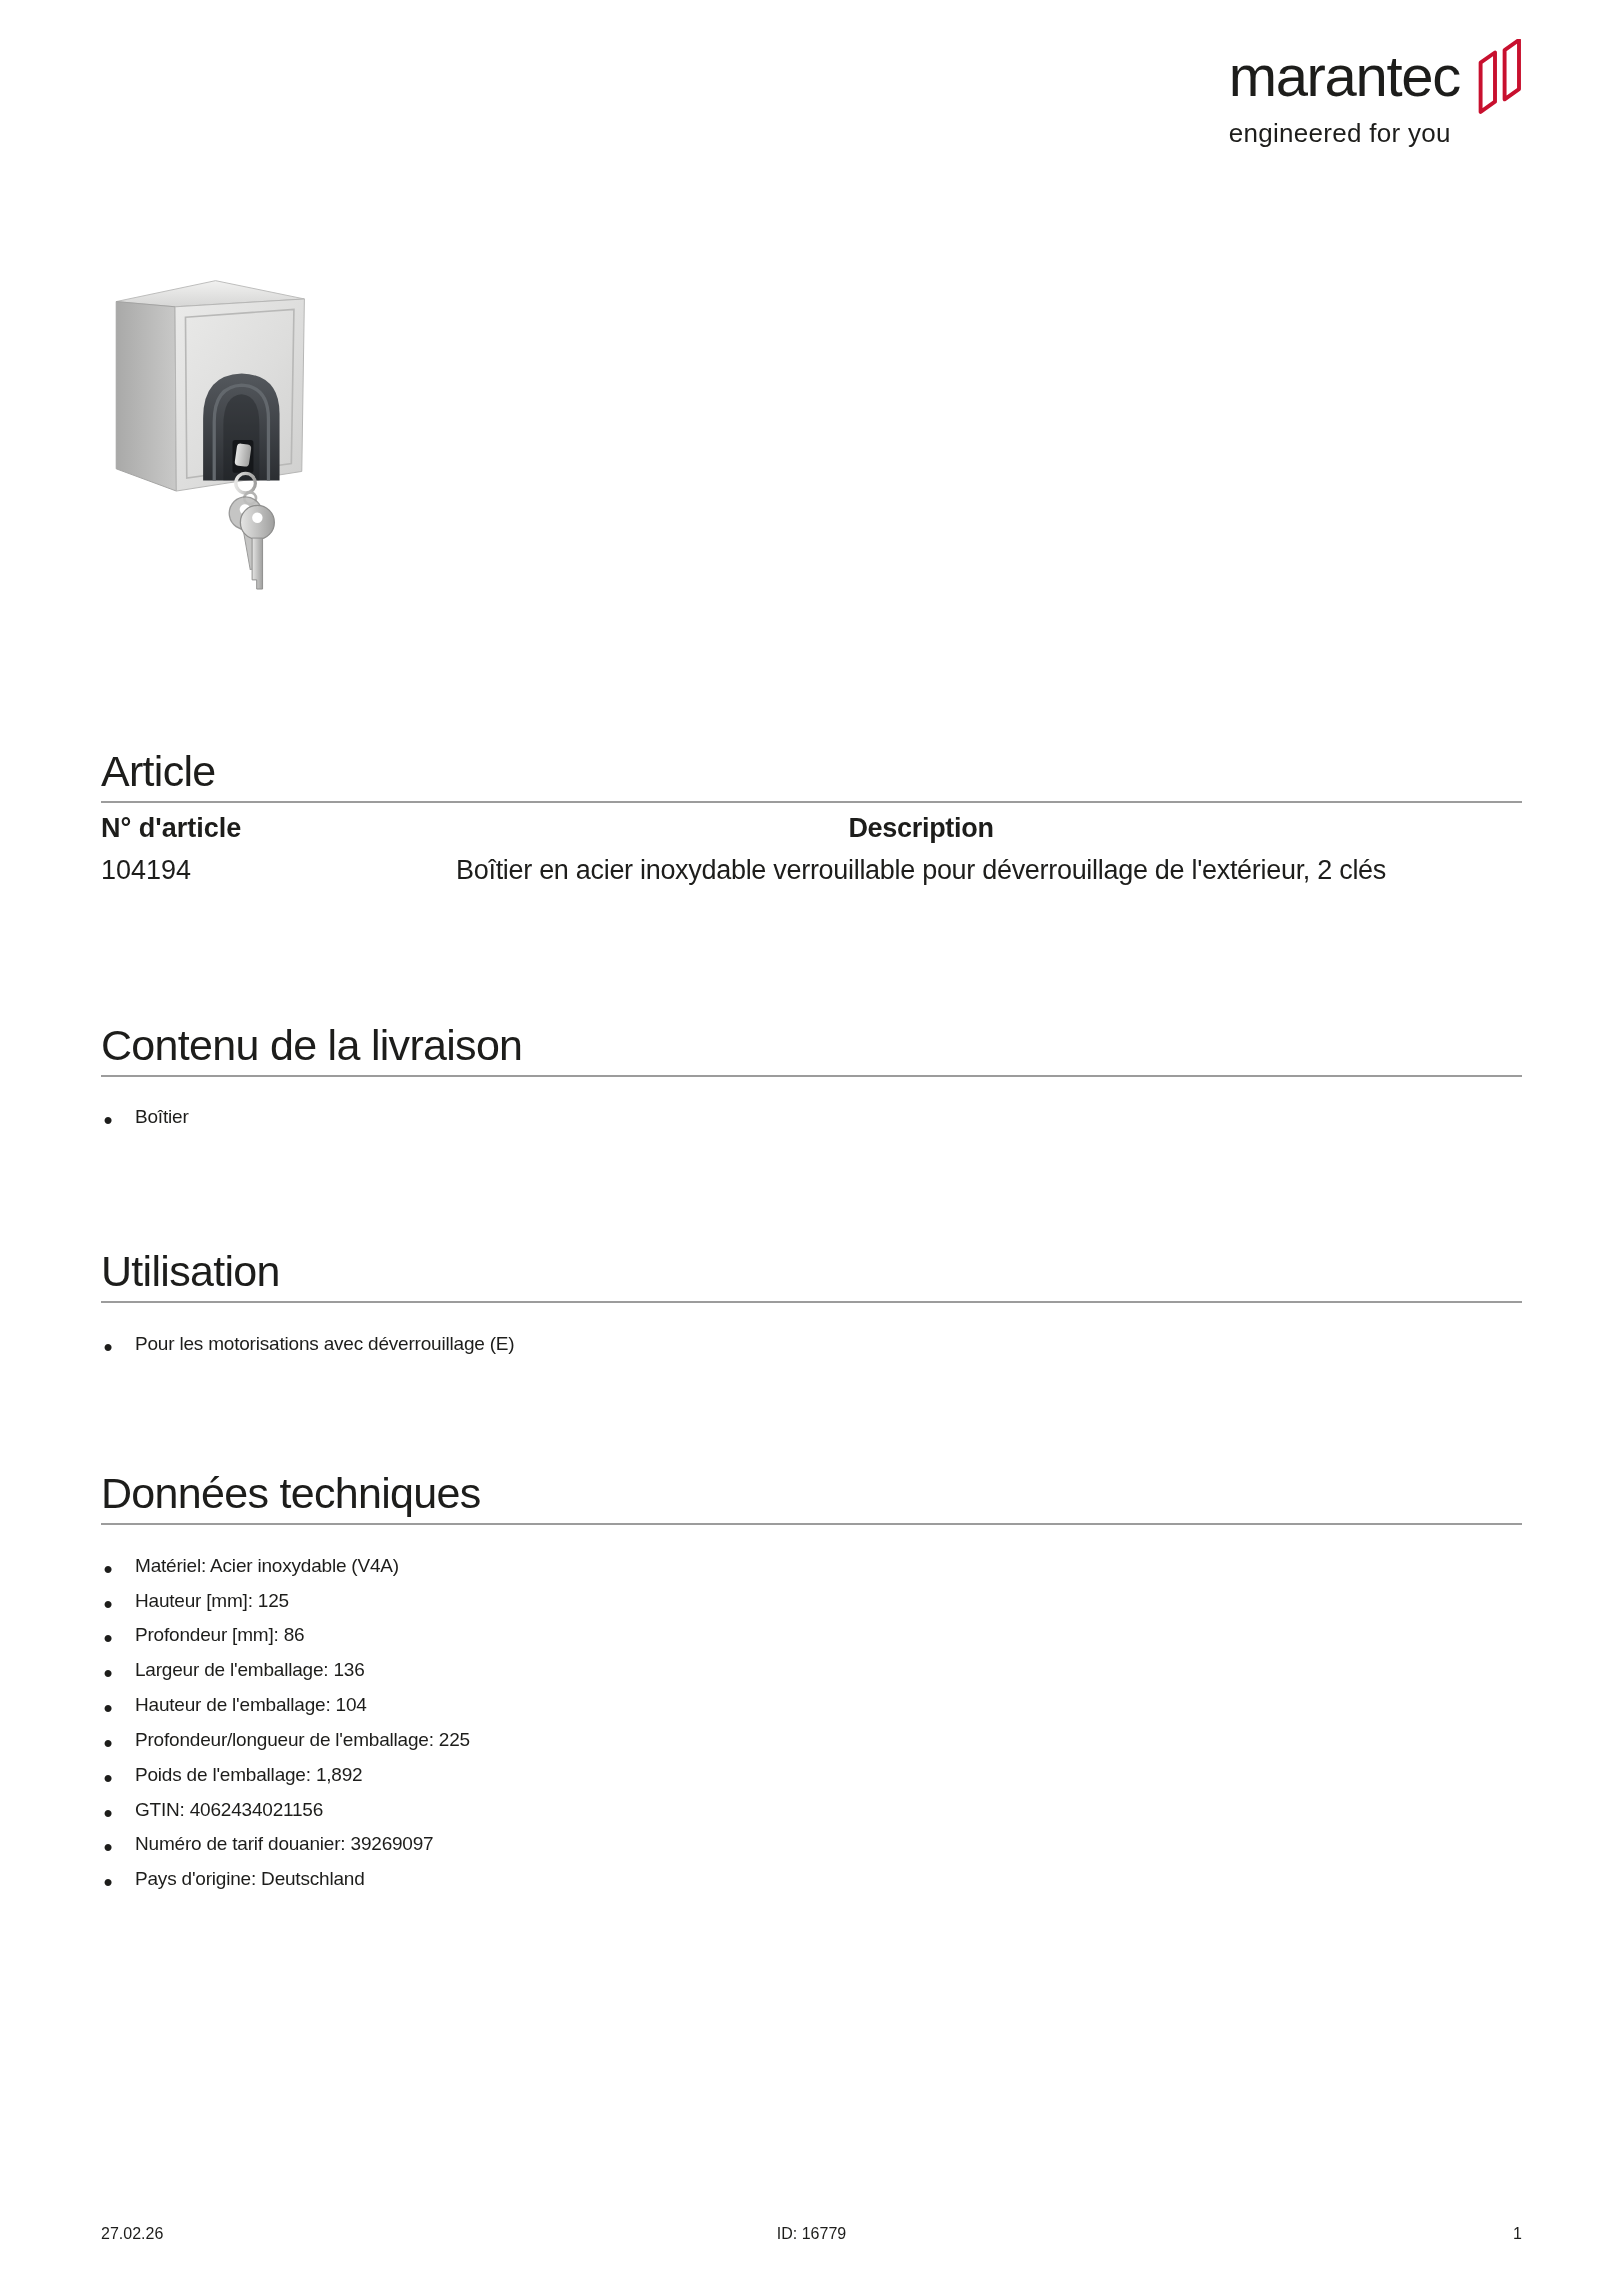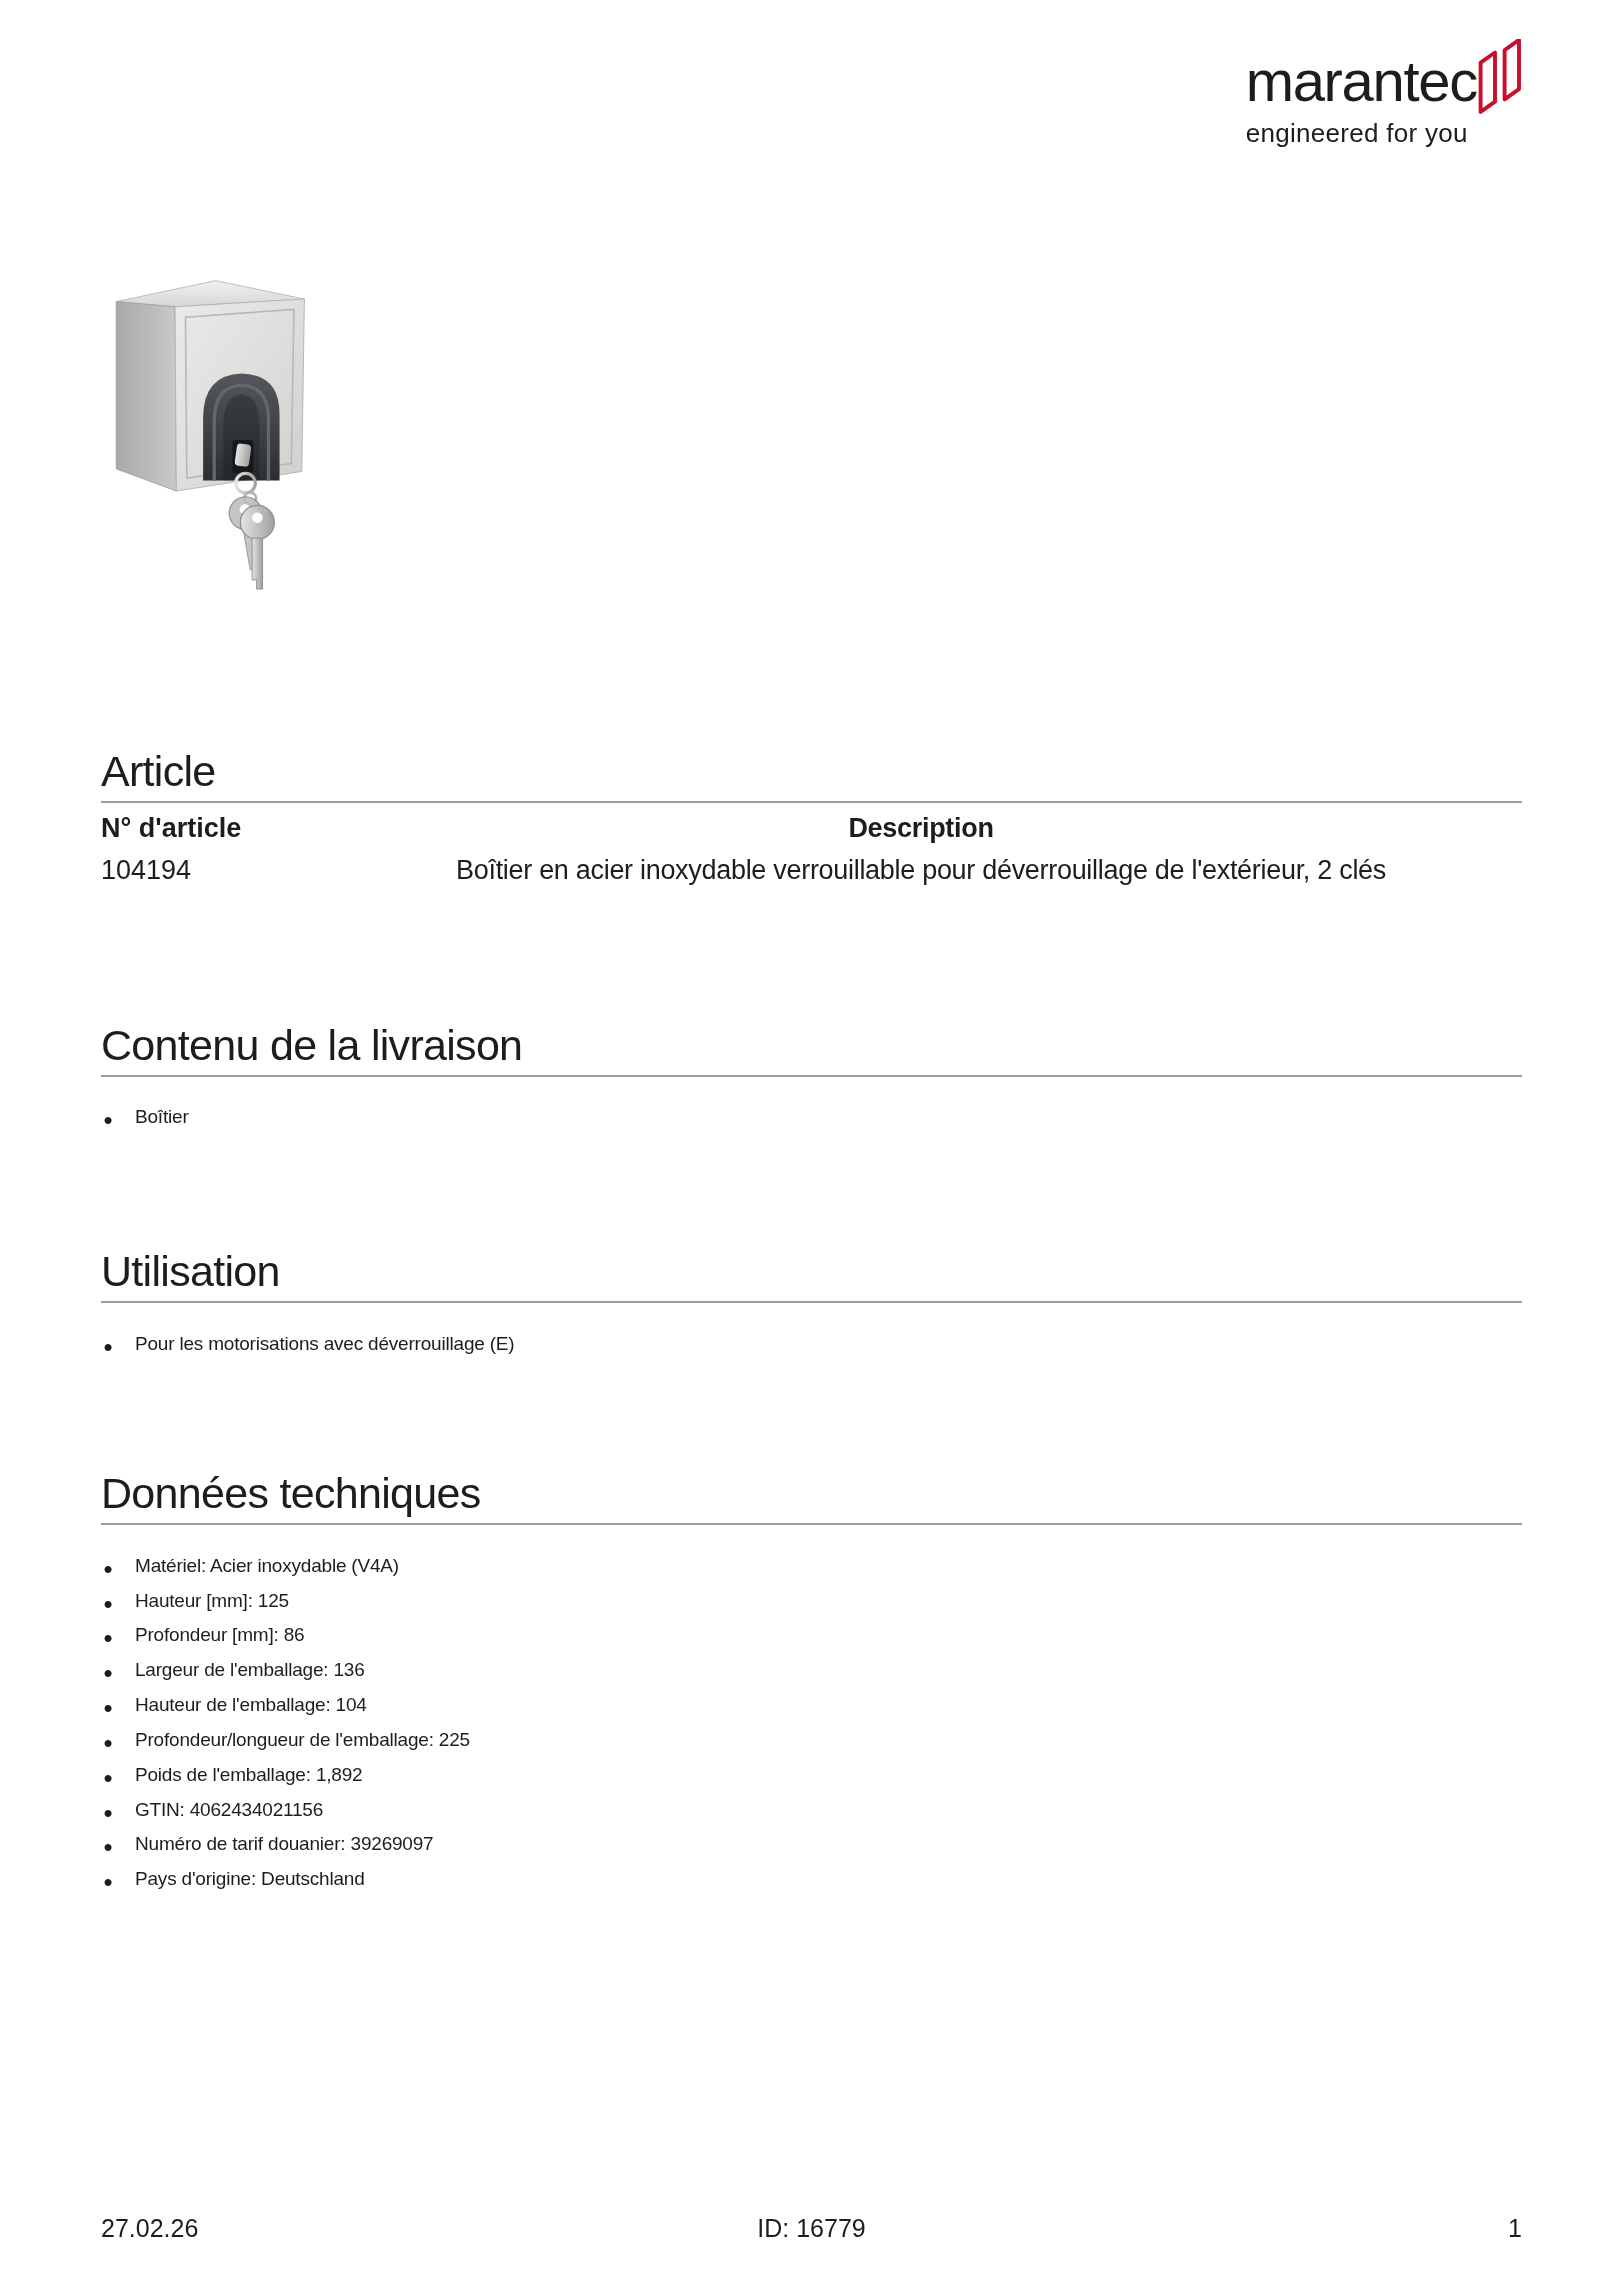--- a/index.html
+++ b/index.html
@@ -7,21 +7,21 @@
     position:relative;
     width:1623px; height:2295px;
     background:#ffffff;
     font-family:"Liberation Sans", sans-serif;
     color:#1d1d1b;
     overflow:hidden;
   }
 
   
   .logo { position:absolute; top:38px; right:98px; }
-  .logo-row { display:flex; align-items:flex-end; }
+  .logo-row { display:flex; align-items:center; gap:17px; }
   .brand { font-size:58px; line-height:1.15; letter-spacing:-1.3px; font-weight:400; }
   .logo-icon { width:48px; height:75px; margin-top:1.3px; }
   .tagline { font-size:26px; letter-spacing:0.3px; margin-top:3.9px; }
 
   
   .product-photo { position:absolute; top:275px; left:111px; width:196px; height:321px; margin:0; }
 
   
   .content { position:absolute; top:748px; left:101px; right:101px; }
   h2 { font-size:43px; font-weight:400; line-height:1.08; letter-spacing:-0.7px; margin:0 0 6.5px 0; }
@@ -47,21 +47,21 @@
     margin-bottom:13px;
   }
   ul.bullets li::before {
     content:"•"; position:absolute; left:2.6px; top:0px; font-size:26px;
   }
 
   
   .footer {
     position:absolute; left:101px; right:101px; bottom:52px;
     display:grid; grid-template-columns:1fr auto 1fr; align-items:baseline;
-    font-size:25px;
+    font-size:16px;
     gap:20px;
   }
   .footer .f-date { justify-self:start; }
   .footer .f-id   { justify-self:center; }
   .footer .f-page { justify-self:end; }
 </style>
 </head>
 <body>
 
 <div class="page">

